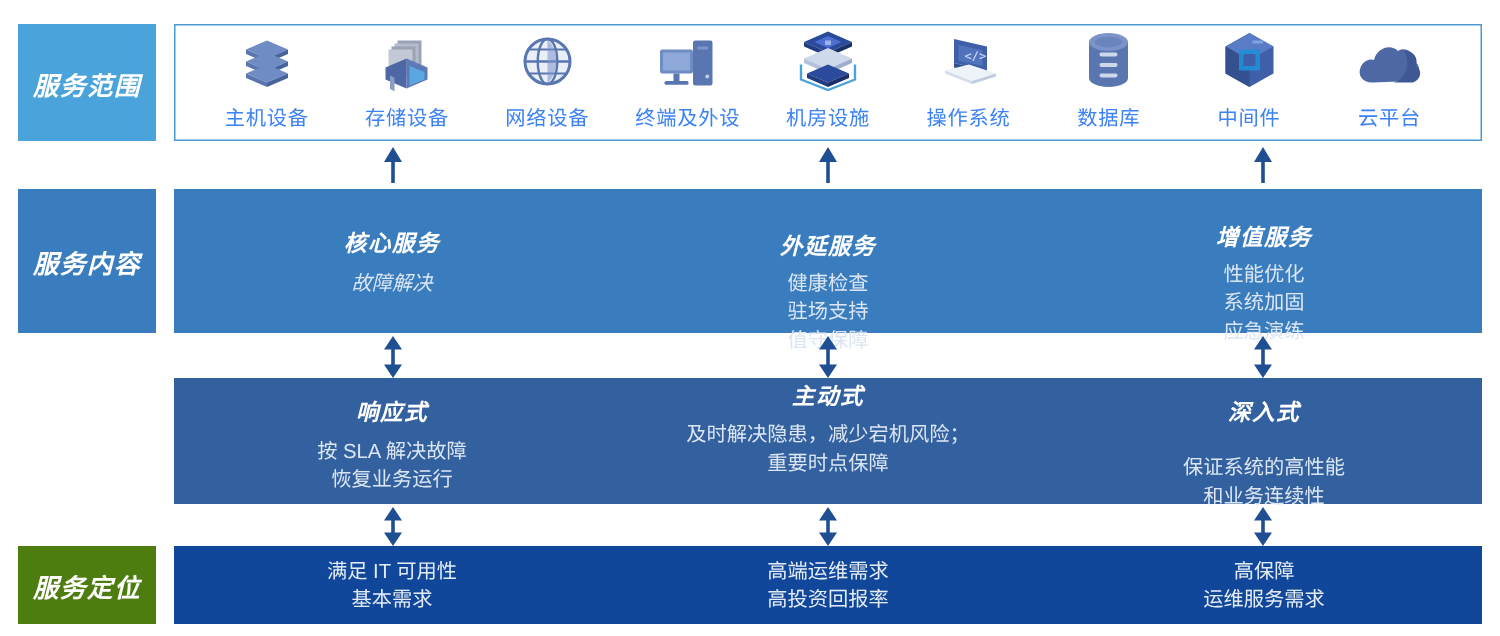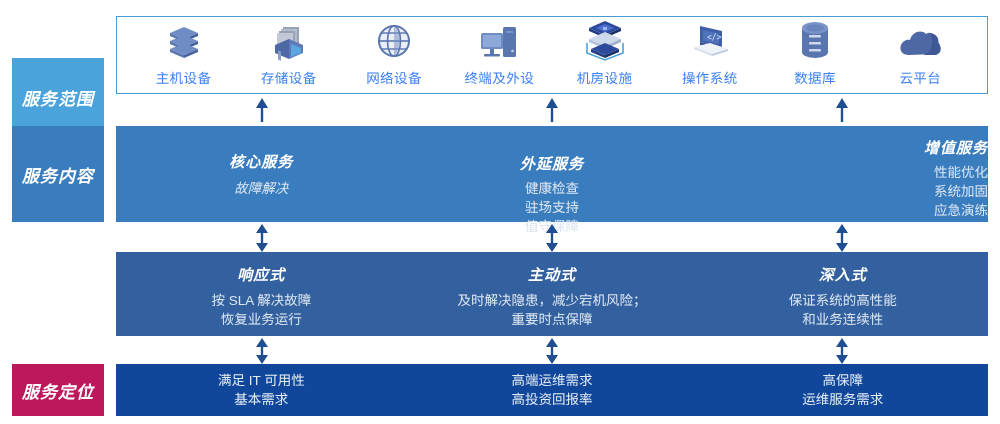--- a/index.html
+++ b/index.html
@@ -116,21 +116,21 @@
   }
 
   
   svg { display: block; }
 </style>
 </head>
 <body>
 
 <div id="diagram">
 
-  <div class="row-label" style="top:16px; height:78px; background:#4aa3db;margin-top:42px;">
+  <div class="row-label" style="top:16px; height:78px; background:#4aa3db;">
     <span>服务范围</span>
   </div>
 
   <div class="row-panel scope-panel" style="top:16px; height:78px;">
 
     <div class="scope-item">
       <div class="scope-icon">
         <svg width="40" height="40" viewBox="0 0 40 40">
           <g>
             <polygon points="20,6 34,12 20,18 6,12" fill="#6f8cc4"></polygon>
@@ -238,20 +238,33 @@
           <ellipse cx="20" cy="9" rx="13" ry="6" fill="#7b93c9"></ellipse>
           <ellipse cx="20" cy="9" rx="9" ry="3.6" fill="#6a85bd"></ellipse>
           <rect x="14" y="16" width="12" height="2.6" rx="1.2" fill="#cdd8ea"></rect>
           <rect x="14" y="23" width="12" height="2.6" rx="1.2" fill="#cdd8ea"></rect>
           <rect x="14" y="30" width="12" height="2.6" rx="1.2" fill="#cdd8ea"></rect>
         </svg>
       </div>
       <div class="scope-label">数据库</div>
     </div>
 
+    <div class="scope-item">
+      <div class="scope-icon">
+        <svg width="42" height="42" viewBox="0 0 42 42">
+          <polygon points="21,3 37,12 37,30 21,39 5,30 5,12" fill="#3f5fa8"></polygon>
+          <polygon points="21,3 37,12 21,21 5,12" fill="#5a7cc6"></polygon>
+          <polygon points="5,12 21,21 21,39 5,30" fill="#34508f"></polygon>
+          <polygon points="14,14 28,14 28,28 14,28" fill="#1f8fd6" opacity="0.9"></polygon>
+          <polygon points="17,17 25,17 25,25 17,25" fill="#3f5fa8"></polygon>
+          <rect x="23" y="8" width="7" height="2" fill="#8fb8e8" opacity="0.7"></rect>
+        </svg>
+      </div>
+      <div class="scope-label">中间件</div>
+    </div>
 
     <div class="scope-item">
       <div class="scope-icon">
         <svg width="46" height="36" viewBox="0 0 46 36">
           <path d="M12 30 C5 30 2 25 4 20 C6 15 11 14 13 15 C15 7 24 4 29 9 C33 6 40 9 39 16 C44 17 45 25 39 29 Z" fill="#4e68a6"></path>
           <path d="M33 9 C38 8 43 13 41 19 C45 21 45 28 39 30 L26 30 C36 28 37 14 33 9 Z" fill="#3f5794"></path>
         </svg>
       </div>
       <div class="scope-label">云平台</div>
     </div>
@@ -283,21 +296,21 @@
         </div>
       </div>
       <div class="col top-v" style="padding-top:26px;">
         <div class="col-title">外延服务</div>
         <div class="col-lines" style="margin-top:6px;">
           <div>健康检查</div>
           <div>驻场支持</div>
           <div>值守保障</div>
         </div>
       </div>
-      <div class="col top-v" style="padding-top:10px;align-items:flex-end;">
+      <div class="col top-v" style="padding-top:20px;">
         <div class="col-title">增值服务</div>
         <div class="col-lines" style="margin-top:6px;">
           <div>性能优化</div>
           <div>系统加固</div>
           <div>应急演练</div>
         </div>
       </div>
     </div>
   </div>
 
@@ -320,30 +333,30 @@
 
   <div class="row-panel" style="top:252px; height:84px; background:#33609f;">
     <div class="col-wrap">
       <div class="col top-v" style="padding-top:11px;">
         <div class="col-title">响应式</div>
         <div class="col-lines" style="margin-top:7px;">
           <div>按 SLA 解决故障</div>
           <div>恢复业务运行</div>
         </div>
       </div>
-      <div class="col top-v" style="padding-top:11px;">
+      <div class="col top-v" style="">
         <div class="col-title">主动式</div>
         <div class="col-lines" style="margin-top:7px;">
           <div>及时解决隐患，减少宕机风险；</div>
           <div>重要时点保障</div>
         </div>
       </div>
       <div class="col top-v" style="padding-top:11px;">
         <div class="col-title">深入式</div>
-        <div class="col-lines" style="margin-top:7px;text-align:center;">
+        <div class="col-lines" style="margin-top:18px;text-align:center;">
           <div>保证系统的高性能</div>
           <div>和业务连续性</div>
         </div>
       </div>
     </div>
   </div>
 
   <svg class="arrow" style="left:262px; top:338px;" width="16" height="26" viewBox="0 0 16 26">
     <line x1="8" y1="5" x2="8" y2="21" stroke="#1f4f92" stroke-width="2.4"></line>
     <polygon points="8,0 14,9 2,9" fill="#1f4f92"></polygon>
@@ -353,21 +366,21 @@
     <line x1="8" y1="5" x2="8" y2="21" stroke="#1f4f92" stroke-width="2.4"></line>
     <polygon points="8,0 14,9 2,9" fill="#1f4f92"></polygon>
     <polygon points="8,26 14,17 2,17" fill="#1f4f92"></polygon>
   </svg>
   <svg class="arrow" style="left:842px; top:338px;" width="16" height="26" viewBox="0 0 16 26">
     <line x1="8" y1="5" x2="8" y2="21" stroke="#1f4f92" stroke-width="2.4"></line>
     <polygon points="8,0 14,9 2,9" fill="#1f4f92"></polygon>
     <polygon points="8,26 14,17 2,17" fill="#1f4f92"></polygon>
   </svg>
 
-  <div class="row-label" style="top:364px; height:52px; background:#be185d;">
+  <div class="row-label" style="top:364px; height:52px; background:#4d7c0f;">
     <span>服务定位</span>
   </div>
 
   <div class="row-panel" style="top:364px; height:52px; background:#10479a;">
     <div class="col-wrap">
       <div class="col center-v">
         <div class="col-lines plain">
           <div>满足 IT 可用性</div>
           <div>基本需求</div>
         </div>

